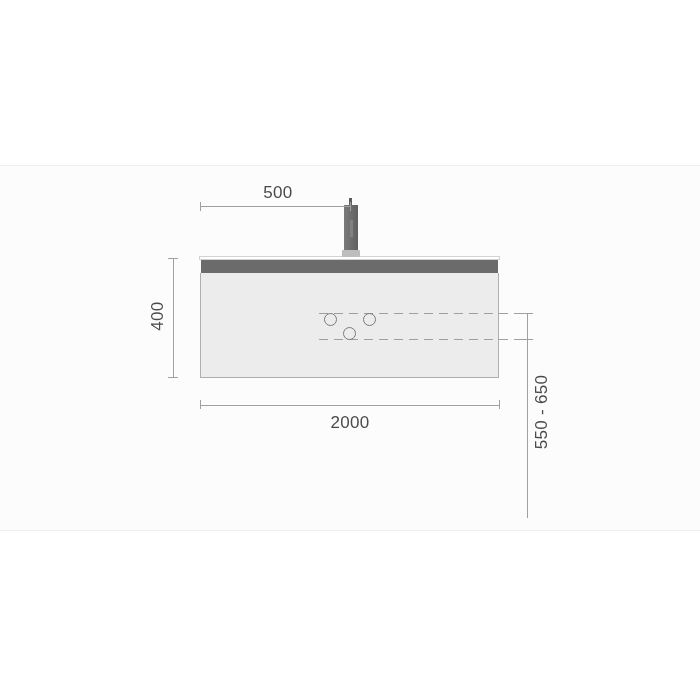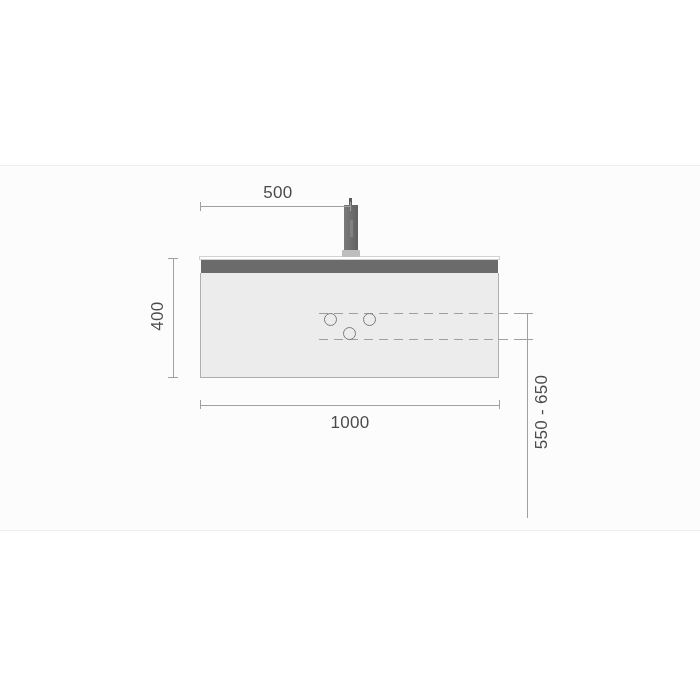--- a/index.html
+++ b/index.html
@@ -85,20 +85,20 @@
   <div class="dimlabel" style="left:238px;top:184px">500</div>
 
   <div class="dimline-v" style="left:173px;top:258px;height:120px"></div>
   <div class="tick-h" style="left:168px;top:258px"></div>
   <div class="tick-h" style="left:168px;top:377px"></div>
   <div class="dimlabel rot" style="left:118px;top:307px">400</div>
 
   <div class="dimline-h" style="left:200px;top:405px;width:300px"></div>
   <div class="tick-v" style="left:200px;top:400px"></div>
   <div class="tick-v" style="left:499px;top:400px"></div>
-  <div class="dimlabel" style="left:310px;top:414px">1000</div>
+  <div class="dimlabel" style="left:310px;top:414px">2000</div>
 
   <div class="dimline-v" style="left:527px;top:313px;height:205px"></div>
   <div class="tick-h" style="left:522px;top:313px"></div>
   <div class="tick-h" style="left:522px;top:339px"></div>
   <div class="dimlabel rot wide" style="left:482px;top:403px">550 - 650</div>
 
 </div>
 
 </body></html>

